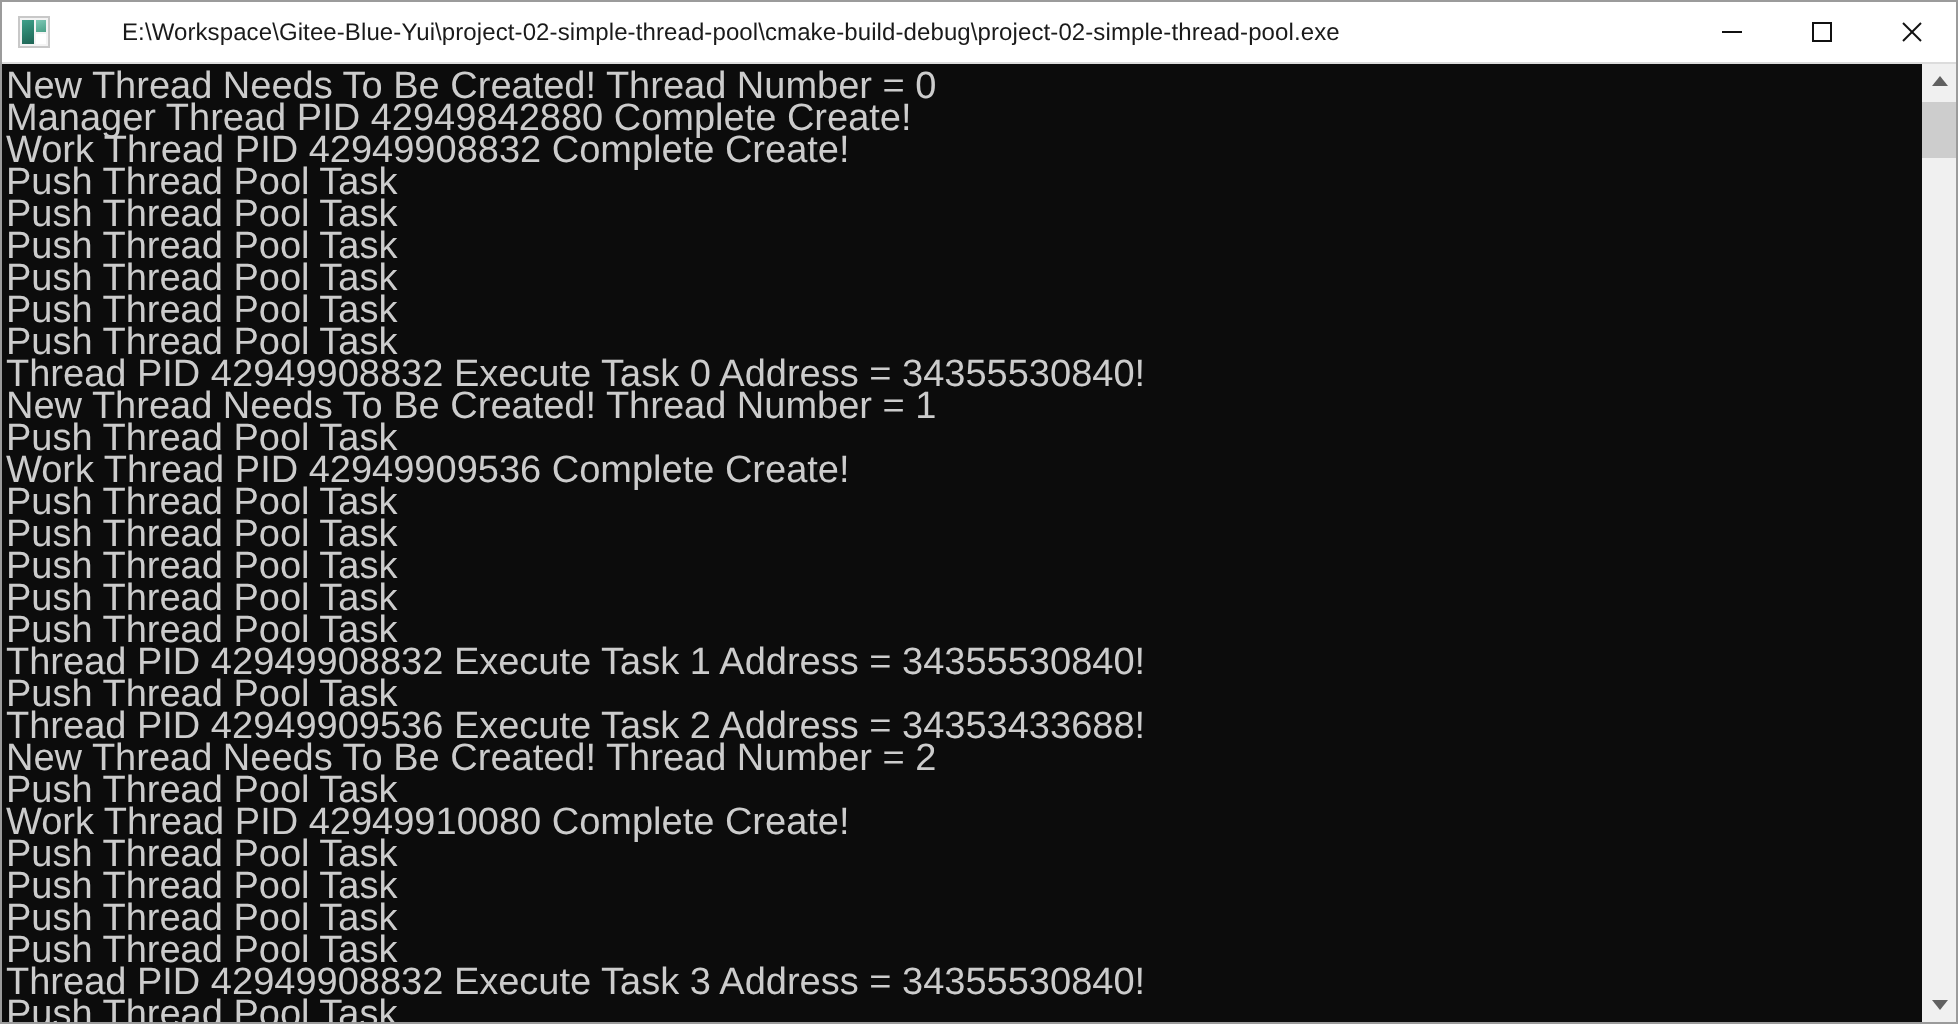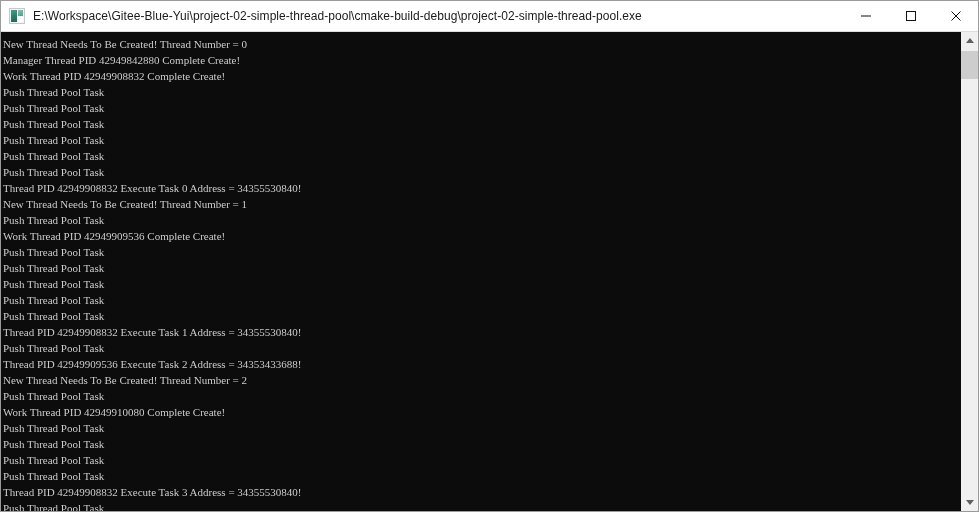--- a/index.html
+++ b/index.html
@@ -29,20 +29,21 @@
 
   
   .titlebar {
     height: 30px;
     flex: 0 0 30px;
     background: #ffffff;
     display: flex;
     align-items: center;
     border-bottom: 1px solid #dcdcdc;
     user-select: none;
+    gap: 28px;
   }
   .titlebar-icon {
     width: 16px;
     height: 16px;
     margin-left: 8px;
     margin-right: 8px;
     flex: 0 0 16px;
     position: relative;
     background: #f4f4f4;
     border: 1px solid #c8c8c8;
@@ -97,22 +98,22 @@
   .console-area {
     flex: 1 1 auto;
     display: flex;
     min-height: 0;
     background: #0c0c0c;
   }
   .console-text {
     flex: 1 1 auto;
     background: #0c0c0c;
     color: #cccccc;
-    font-family: Liberation Serif, serif;
-    font-size: 11px;
+    font-family: Liberation Sans, sans-serif;
+    font-size: 19px;
     line-height: 16px;
     padding: 4px 0 0 2px;
     white-space: pre;
     overflow: hidden;
     letter-spacing: 0px;
     box-sizing: border-box;
   }
   .console-line {
     height: 16px;
     white-space: pre;

